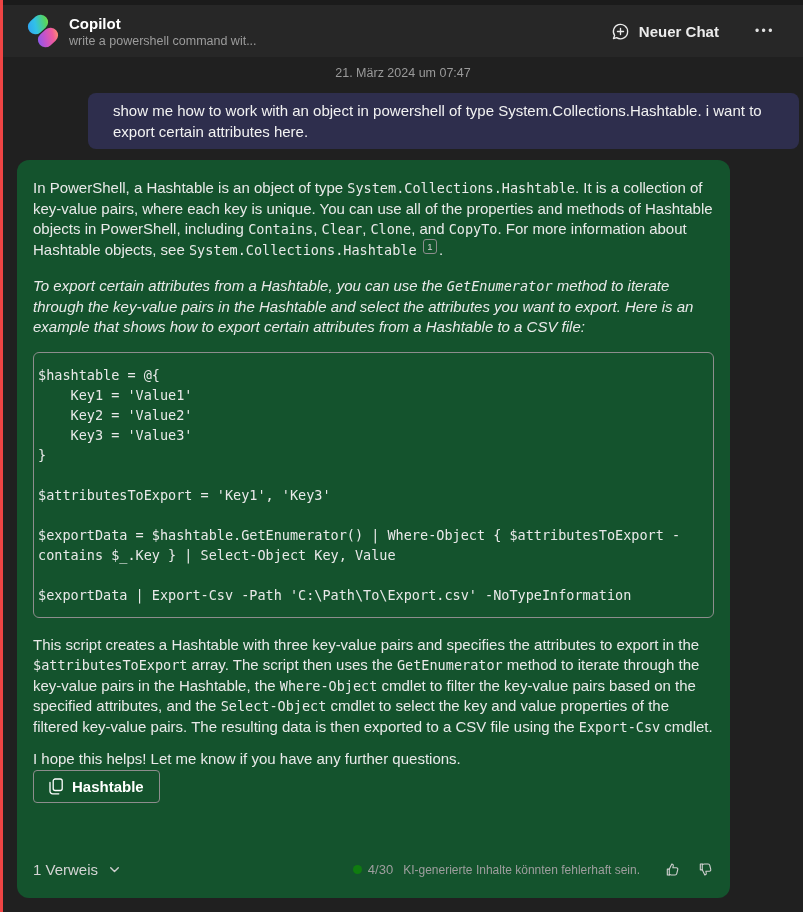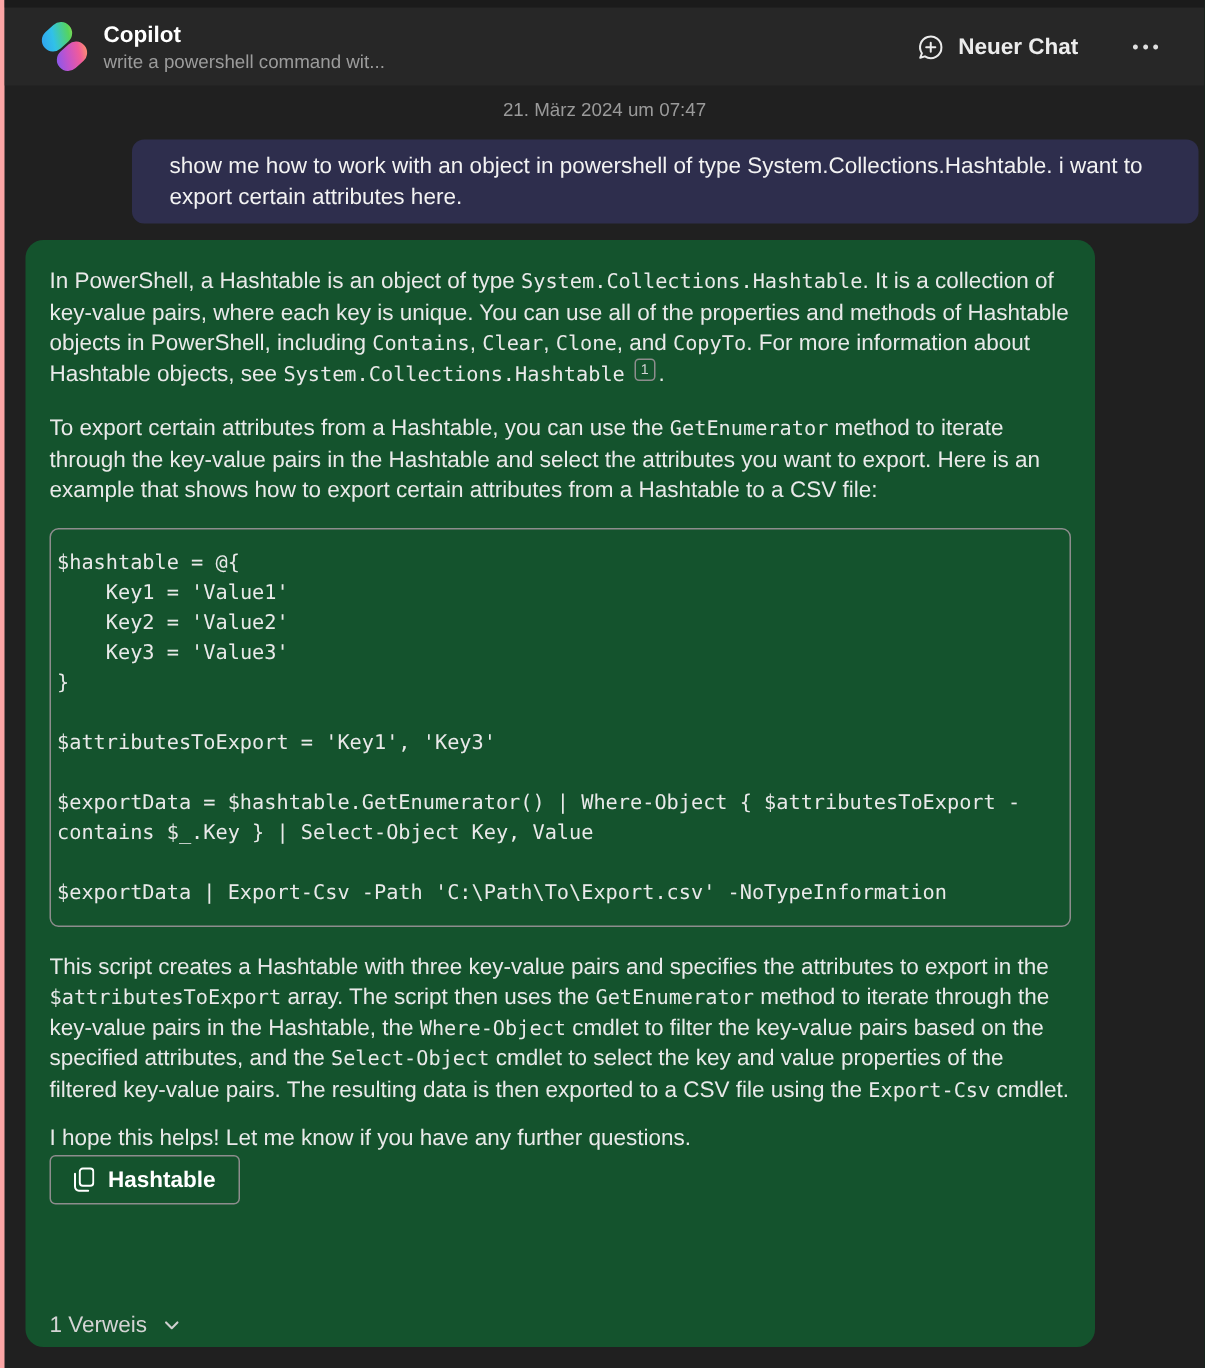--- a/index.html
+++ b/index.html
@@ -2,21 +2,21 @@
 <html><head>
 <meta charset="utf-8">
 <style>
   * { margin:0; padding:0; box-sizing:border-box; }
   html,body { background:#161616; }
   .screen {
     position:relative; width:803px; height:912px; overflow:hidden;
     background:#202020;
     font-family:"Liberation Sans", sans-serif;
     color:#e9e9e9;
-    border-left:3px solid #fca5a5;
+    border-left:3px solid #ef4444;
   }
   
   .app-header {
     position:absolute; left:0; top:0; right:0; height:57px;
     background:#272727; border-top:5px solid #1b1b1b;
     display:flex; align-items:center;
   }
   .logo-wrap { position:relative; width:32px; height:32px; margin-left:24px; flex:0 0 auto; }
   .logo-a, .logo-b { position:absolute; width:22px; height:15px; border-radius:7.5px; }
   .logo-a { left:0; top:2px;  transform:rotate(-42deg); transform-origin:center;
@@ -45,21 +45,21 @@
     background:#2e2e4d; border-radius:8px;
     padding:7px 25px; font-size:15px; line-height:21px; color:#f2f2f2;
   }
   .response-card {
     position:absolute; left:14px; top:160px; width:713px; height:738px;
     background:#14532d; border-radius:12px;
     padding:18px 16px 52px 16px;
   }
   .response-card p { font-size:15px; line-height:20.5px; color:#e9e9e9; }
   .p1 { margin-bottom:16px; }
-  .p2 { margin-bottom:0; }
+  .p2 { margin-bottom:0;font-style:italic; }
   .p3 { margin-bottom:12px; }
   .p4 { }
   .icode, pre {
     font-family:"DejaVu Sans Mono", monospace;
     color:#e9e9e9;
   }
   .icode { font-size:13.5px; }
   .ref-badge {
     display:inline-block; font-size:9.5px; line-height:11px; color:#d2d2d2;
     border:1px solid #8d8d8d; border-radius:3px; padding:1px 3.5px;
@@ -74,21 +74,21 @@
     white-space:pre-wrap; overflow-wrap:break-word;
   }
   .copy-btn {
     display:inline-flex; align-items:center; gap:9px;
     background:none; border:1px solid #8d8d8d; border-radius:4px;
     padding:7px 15px; color:#ffffff; font-family:inherit;
     font-size:15px; font-weight:bold; cursor:pointer;
   }
   
   .card-footer {
-    position:absolute; left:16px; right:16px; bottom:6px;
+    position:absolute; left:16px; right:16px; bottom:20px;
     display:flex; align-items:flex-end;
   }
   .refs-toggle {
     display:flex; align-items:center; gap:10px; background:none; border:none;
     color:#d4d4d4; font-family:inherit; font-size:15px; cursor:pointer;
   }
   .foot-right { margin-left:auto; display:flex; align-items:center; }
   .status-dot { width:9px; height:9px; border-radius:50%; background:#107c10; margin-right:6px; }
   .usage { font-size:13px; color:#9e9e9e; margin-right:10px; }
   .disclaimer { font-size:12px; color:#9e9e9e; margin-right:24px; }
@@ -167,16 +167,37 @@
     
     <div class="card-footer">
       <button class="refs-toggle">
         <span>1 Verweis</span>
         <span>
           <svg width="13" height="13" viewBox="0 0 12 12" fill="none" stroke="#cfcfcf" stroke-width="1.3">
             <path d="M2.5 4.3 6 7.8l3.5-3.5" stroke-linecap="round" stroke-linejoin="round"></path>
           </svg>
         </span>
       </button>
+      <div class="foot-right">
+        <span class="status-dot"></span>
+        <span class="usage">4/30</span>
+        <span class="disclaimer">KI-generierte Inhalte könnten fehlerhaft sein.</span>
+        <button class="thumb-btn">
+          <span>
+            <svg width="17" height="17" viewBox="0 0 20 20" fill="none" stroke="currentColor" stroke-width="1.3" stroke-linecap="round" stroke-linejoin="round">
+              <path d="M6.2 16.4V9.6l3-6.1c1.1.1 1.9 1 1.7 2.1L10.4 8h4.3c1 0 1.8 1 1.5 2l-1.2 4.9a2 2 0 0 1-2 1.5H8.6c-.9 0-1.7-.3-2.4-.9z"></path>
+              <path d="M6.2 9.6H3.9v6.8h2.3"></path>
+            </svg>
+          </span>
+        </button>
+        <button class="thumb-btn thumb-down">
+          <span>
+            <svg width="17" height="17" viewBox="0 0 20 20" fill="none" stroke="currentColor" stroke-width="1.3" stroke-linecap="round" stroke-linejoin="round">
+              <path d="M6.2 16.4V9.6l3-6.1c1.1.1 1.9 1 1.7 2.1L10.4 8h4.3c1 0 1.8 1 1.5 2l-1.2 4.9a2 2 0 0 1-2 1.5H8.6c-.9 0-1.7-.3-2.4-.9z"></path>
+              <path d="M6.2 9.6H3.9v6.8h2.3"></path>
+            </svg>
+          </span>
+        </button>
+      </div>
     </div>
   </div>
 
 </div>
 
 </body></html>

